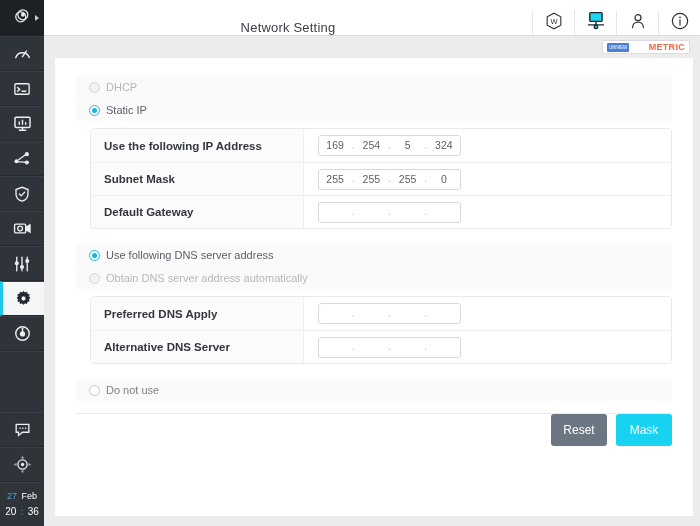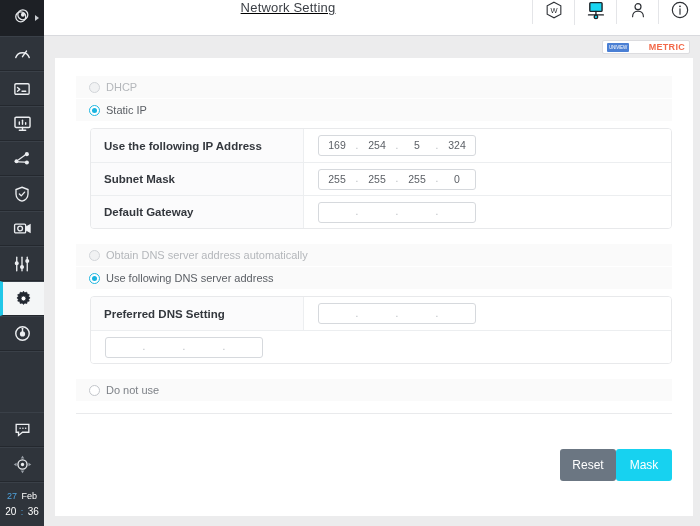--- a/index.html
+++ b/index.html
@@ -68,23 +68,22 @@
   .clock .t-num { color: #ffffff; font-size: 10px; }
   .clock .t-sep { color: #4fa3dd; font-size: 9px; }
 
   
   .right { flex: 1 1 auto; display: flex; flex-direction: column; min-width: 0; }
 
   .topbar {
     height: 36px;
     background: #ffffff;
     border-bottom: 1px solid #d9dade;
-    display: flex; align-items: flex-start;
+    display: flex; align-items: flex-end;
     position: relative;
-    text-decoration: underline;
   }
   .topbar .title {
     flex: 1 1 auto;
     display: flex; align-items: center; justify-content: center;
     font-size: 13px; color: #3b3f45;
     letter-spacing: .2px;
   }
   .top-icon {
     width: 42px;
     display: flex; align-items: center; justify-content: center;
@@ -185,21 +184,21 @@
     font-size: 11.5px; color: #33373d;
     font-weight: bold;
   }
   .tfield {
     flex: 1 1 auto;
     background: #ffffff;
     display: flex; align-items: center;
     padding-left: 14px;
   }
   .ipbox {
-    width: 158px; height: 21px;
+    width: 143px; height: 21px;
     border: 1px solid #d6d9dd;
     border-radius: 3px;
     background: #ffffff;
     display: flex; align-items: center;
     cursor: text;
   }
   .oct {
     flex: 1 1 0;
     text-align: center;
     font-size: 10.5px;
@@ -212,21 +211,22 @@
     line-height: 26px; text-align: center;
   }
 
   .gap-sm { height: 9px; }
   .hr {
     border-top: 1px solid #e9eaec;
     margin: 11px 0 0 0;
   }
   .btnrow {
     flex: 1 1 auto;
-    display: flex; align-items: center; justify-content: flex-end;
+    display: flex; align-items: flex-start; justify-content: flex-end;
+    gap: 9px;
   }
   .btn {
     width: 56px; height: 32px;
     border: none; border-radius: 3px;
     font-size: 12px; color: #ffffff;
     font-family: "Liberation Sans", sans-serif;
     cursor: pointer;
   }
   .btn.reset { background: #6b7682; }
   .btn.apply { background: #17d2f0; }
@@ -499,45 +499,46 @@
                 <span class="dot">.</span>
                 <span class="oct"></span>
               </div>
             </div>
           </div>
         </div>
 
         <div class="gap-sm"></div>
 
         <div class="radio-row">
+          <span class="radio on"></span>
+          <span class="radio-label strong">Use following DNS server address</span>
+        </div>
+
+        <div class="radio-row">
           <span class="radio dim"></span>
           <span class="radio-label muted">Obtain DNS server address automatically</span>
         </div>
 
-        <div class="radio-row">
-          <span class="radio on"></span>
-          <span class="radio-label strong">Use following DNS server address</span>
-        </div>
-
         <div class="table">
           <div class="trow">
-            <div class="tlabel">Preferred DNS Setting</div>
+            <div class="tlabel">Preferred DNS Apply</div>
             <div class="tfield">
               <div class="ipbox">
                 <span class="oct"></span>
                 <span class="dot">.</span>
                 <span class="oct"></span>
                 <span class="dot">.</span>
                 <span class="oct"></span>
                 <span class="dot">.</span>
                 <span class="oct"></span>
               </div>
             </div>
           </div>
           <div class="trow">
+            <div class="tlabel">Alternative DNS Server</div>
             <div class="tfield">
               <div class="ipbox">
                 <span class="oct"></span>
                 <span class="dot">.</span>
                 <span class="oct"></span>
                 <span class="dot">.</span>
                 <span class="oct"></span>
                 <span class="dot">.</span>
                 <span class="oct"></span>
               </div>

